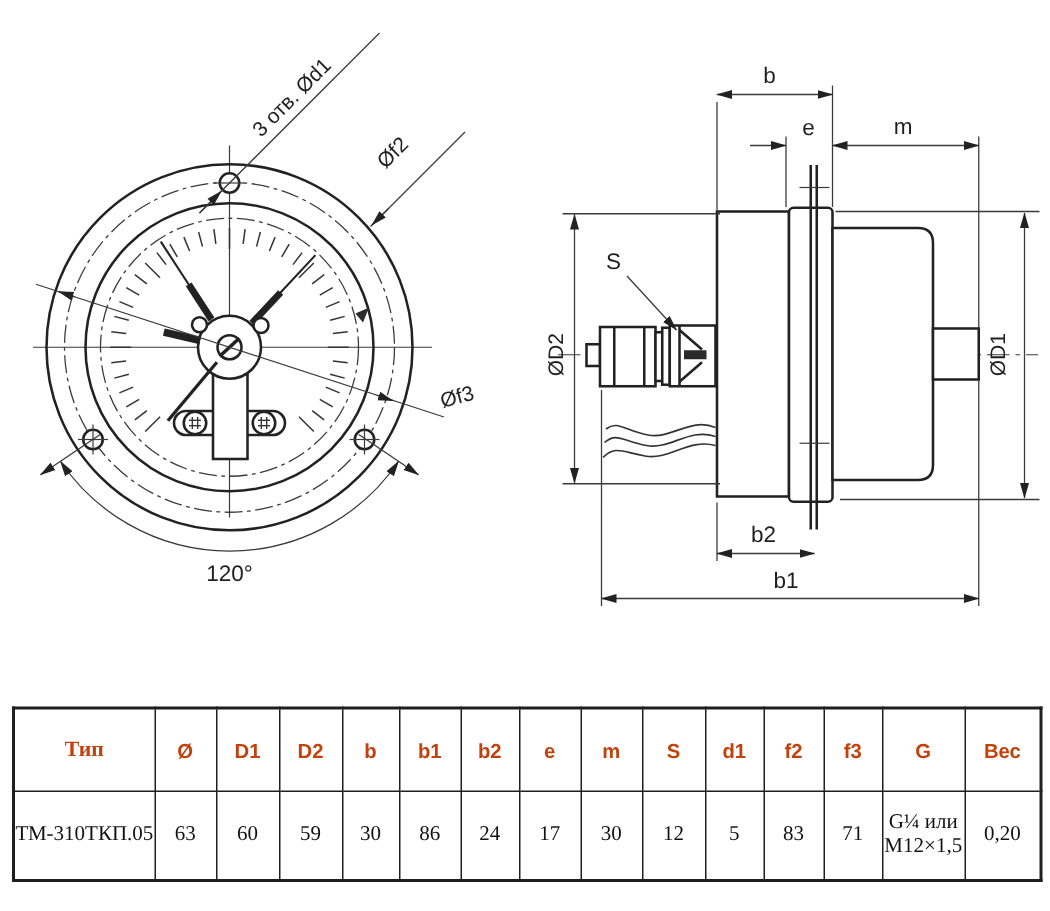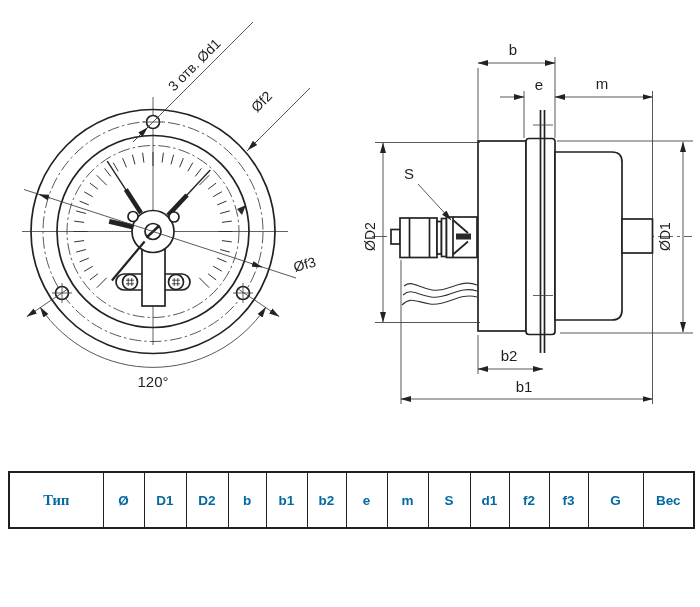--- a/index.html
+++ b/index.html
@@ -10,21 +10,21 @@
   .objw{stroke:#222;fill:#fff;stroke-width:1.7;}
   .thin{stroke:#3a3a3a;fill:none;stroke-width:0.85;}
   .cl{stroke:#3a3a3a;fill:none;stroke-width:0.8;}
   .dimtxt{font-family:"Liberation Sans",sans-serif;font-size:14px;fill:#1f1f1f;}
   .dimtxt.big{font-size:15px;}
   .dim-table{position:absolute;left:8px;top:471px;border-collapse:collapse;table-layout:fixed;
              background:#fff;}
   .dim-table th,.dim-table td{border:1.6px solid #1f1f1f;text-align:center;vertical-align:middle;
              padding:0;overflow:hidden;}
   .dim-table{border:2.2px solid #1f1f1f;}
-  .dim-table th{font:bold 13.5px "Liberation Sans",sans-serif;color:#0369a1;height:54px;}
+  .dim-table th{font:bold 13.5px "Liberation Sans",sans-serif;color:#c2410c;height:54px;}
   .dim-table th.serif{font:bold 14.5px "Liberation Serif",serif;}
   .dim-table td{font:14px "Liberation Serif",serif;color:#111;height:58px;}
   .gcell{font-size:12.5px;line-height:1.3;}
 </style>
 </head>
 <body>
 
 <div class="sheet">
 
 <svg width="700" height="465" viewBox="0 0 700 465">
@@ -252,16 +252,36 @@
     <th>b2</th>
     <th>e</th>
     <th>m</th>
     <th>S</th>
     <th>d1</th>
     <th>f2</th>
     <th>f3</th>
     <th>G</th>
     <th>Вес</th>
   </tr>
+  <tr>
+    <td>ТМ-310ТКП.05</td>
+    <td>63</td>
+    <td>60</td>
+    <td>59</td>
+    <td>30</td>
+    <td>86</td>
+    <td>24</td>
+    <td>17</td>
+    <td>30</td>
+    <td>12</td>
+    <td>5</td>
+    <td>83</td>
+    <td>71</td>
+    <td class="gcell">
+      <span>G¼ или</span><br>
+      <span>M12×1,5</span>
+    </td>
+    <td>0,20</td>
+  </tr>
 </tbody>
     </table>
 
 </div>
 
 </body></html>

